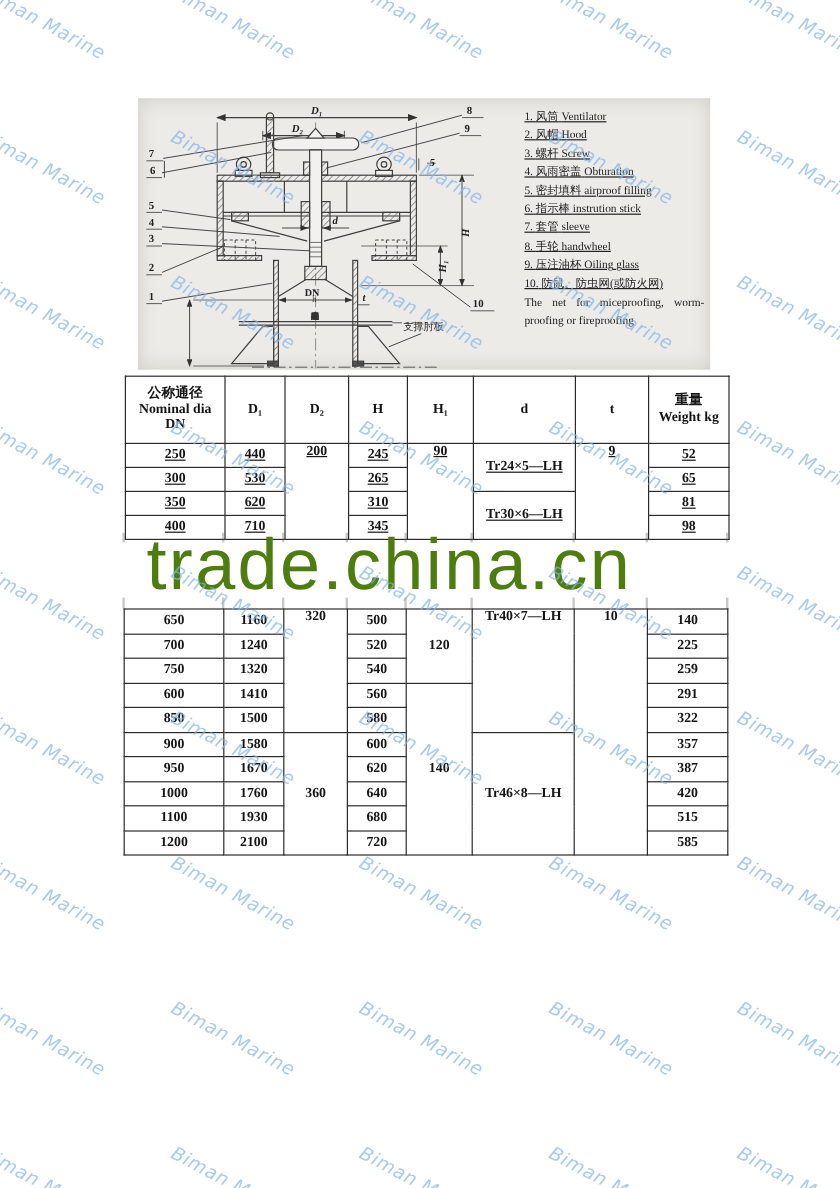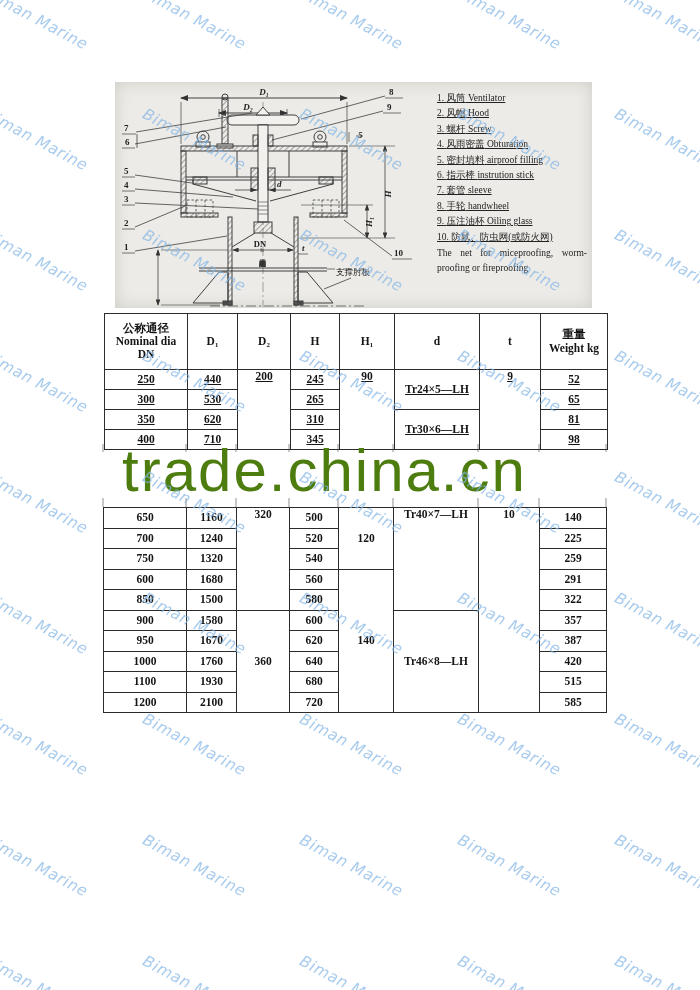--- a/index.html
+++ b/index.html
@@ -346,21 +346,21 @@
       <td class="r">225</td>
     </tr>
     <tr>
       <td class="r">750</td>
       <td class="r">1320</td>
       <td class="r">540</td>
       <td class="r">259</td>
     </tr>
     <tr>
       <td class="r">600</td>
-      <td class="r">1680</td>
+      <td class="r">1410</td>
       <td class="r">560</td>
       <td class="r" rowspan="7">140</td>
       <td class="r">291</td>
     </tr>
     <tr>
       <td class="r">850</td>
       <td class="r">1500</td>
       <td class="r">580</td>
       <td class="r">322</td>
     </tr>

